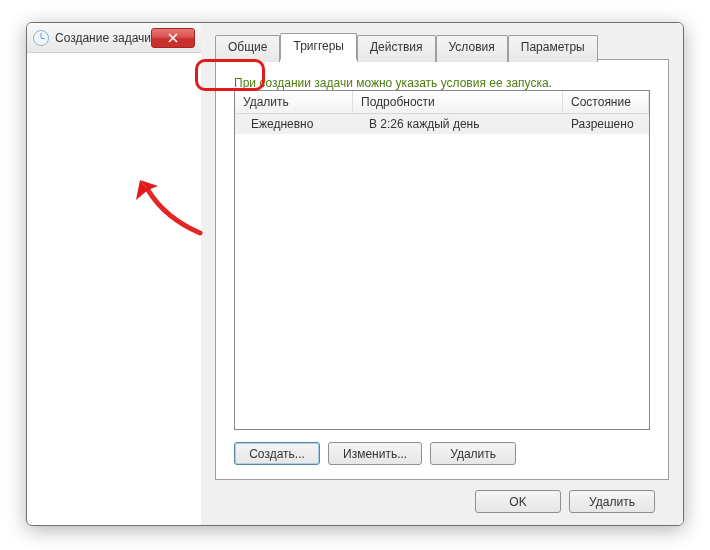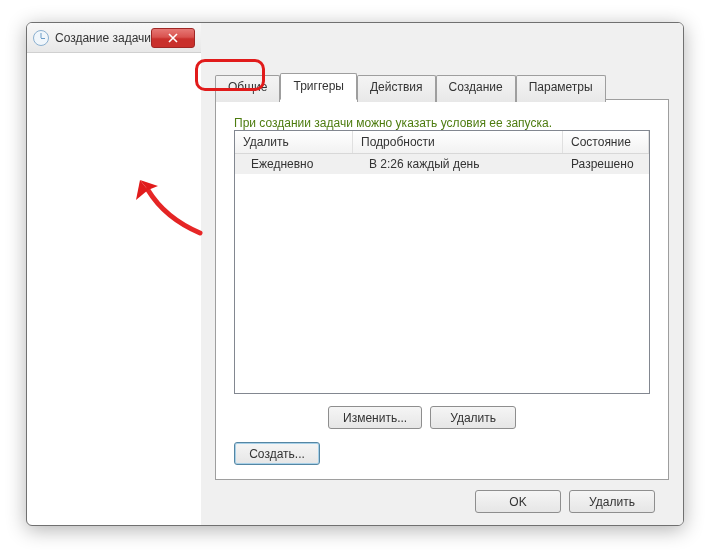--- a/index.html
+++ b/index.html
@@ -80,21 +80,20 @@
       padding: 4px 12px 5px 12px;
       background: linear-gradient(to bottom, #f4f4f4, #e8e8e8);
       border: 1px solid #9e9e9e;
       border-bottom: none;
       border-radius: 2px 2px 0 0;
       margin-right: 0px;
       cursor: pointer;
       color: #333;
       position: relative;
       top: 2px;
-      margin-top: 40px;
     }
     .tab.active {
       background: #fff;
       top: 0;
       padding-top: 5px;
       padding-bottom: 6px;
       z-index: 3;
       border-bottom: 1px solid #fff;
     }
     
@@ -155,21 +154,20 @@
       cursor: pointer;
       color: #333;
       display: inline-flex;
       align-items: center;
       justify-content: center;
     }
     .btn:disabled { color: #a0a0a0; cursor: default; }
     .btn.default {
       border: 1px solid #5586a3;
       box-shadow: inset 0 0 0 1px #a7d0e8;
-      margin-top: 36px;
     }
     
     .footer {
       display: flex;
       justify-content: flex-end;
       gap: 8px;
       padding: 10px 14px 0 0;
       margin-top: auto;
       align-items: center;
     }
@@ -206,21 +204,21 @@
           <path d="M1 1 L9 9 M9 1 L1 9" stroke="#fff" stroke-width="1.6" fill="none"></path>
         </svg>
     </div>
   </div>
 
   <div class="body-area">
     <div class="tabstrip">
       <div class="tab">Общие</div>
       <div class="tab active">Триггеры</div>
       <div class="tab">Действия</div>
-      <div class="tab">Создание</div>
+      <div class="tab">Условия</div>
       <div class="tab">Параметры</div>
     </div>
 
     <div class="tabpanel">
       <div class="instruction">При создании задачи можно указать условия ее запуска.</div>
 
       <div class="listview">
         <div class="lv-header">
           <div class="lv-hcol col-trigger">Удалить</div>
           <div class="lv-hcol col-details">Подробности</div>

